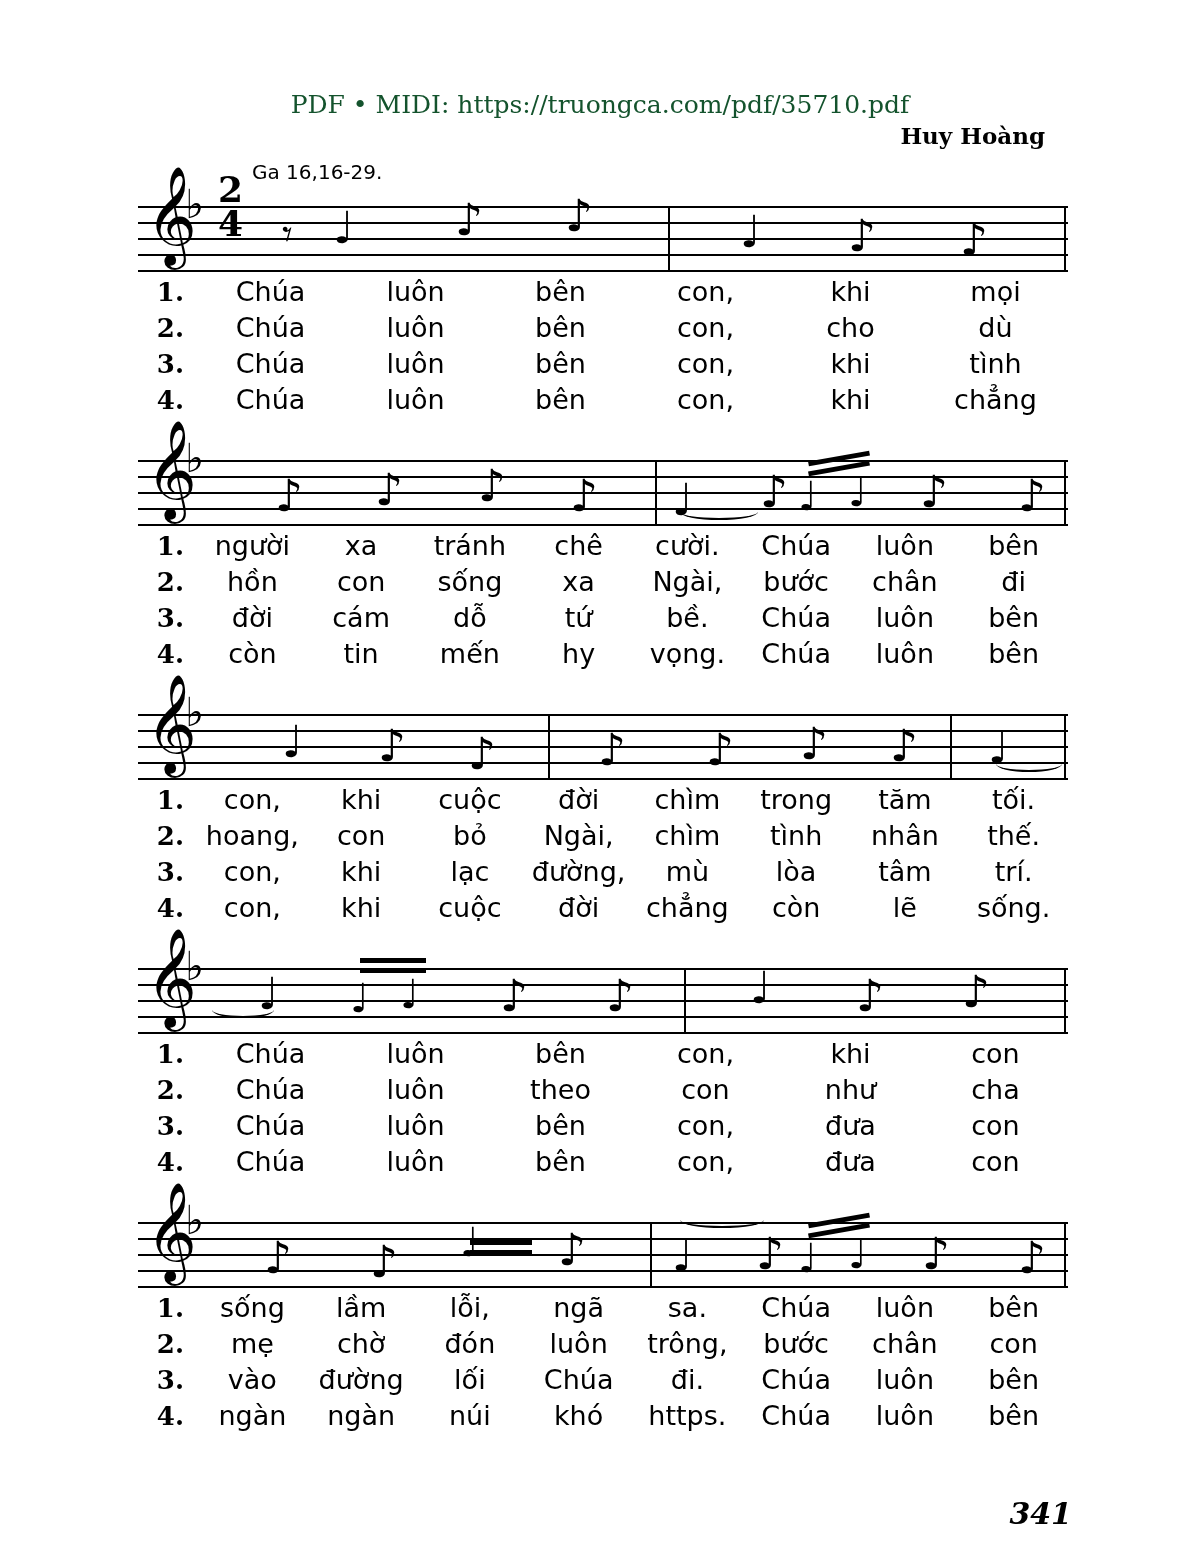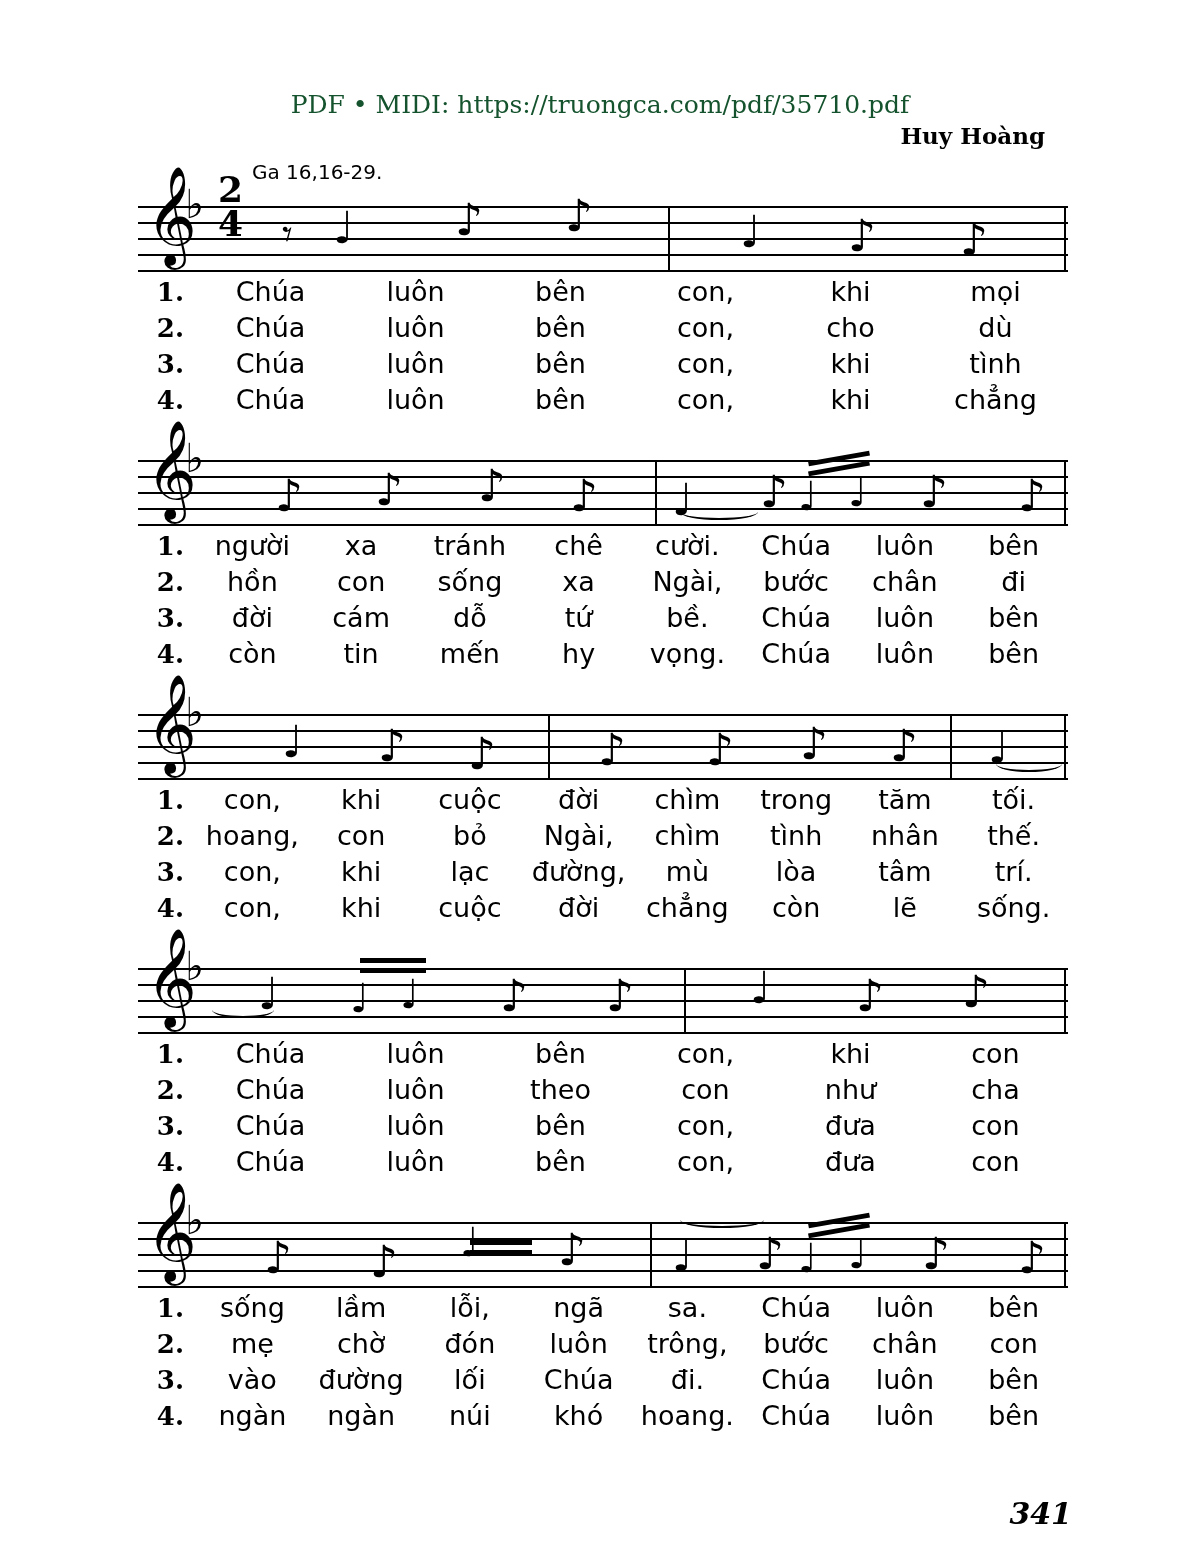--- a/index.html
+++ b/index.html
@@ -531,21 +531,21 @@
         <span class="lyric-cell">Chúa</span>
         <span class="lyric-cell">luôn</span>
         <span class="lyric-cell">bên</span>
       </div>
       <div class="lyric-row" style="grid-template-columns:60px repeat(8,1fr);">
         <span class="lyric-num">4.</span>
         <span class="lyric-cell">ngàn</span>
         <span class="lyric-cell">ngàn</span>
         <span class="lyric-cell">núi</span>
         <span class="lyric-cell">khó</span>
-        <span class="lyric-cell">hoang.</span>
+        <span class="lyric-cell">https.</span>
         <span class="lyric-cell">Chúa</span>
         <span class="lyric-cell">luôn</span>
         <span class="lyric-cell">bên</span>
       </div>
     </div>
   </div>
 
   <div class="pagenum">341</div>
 
 </div>

